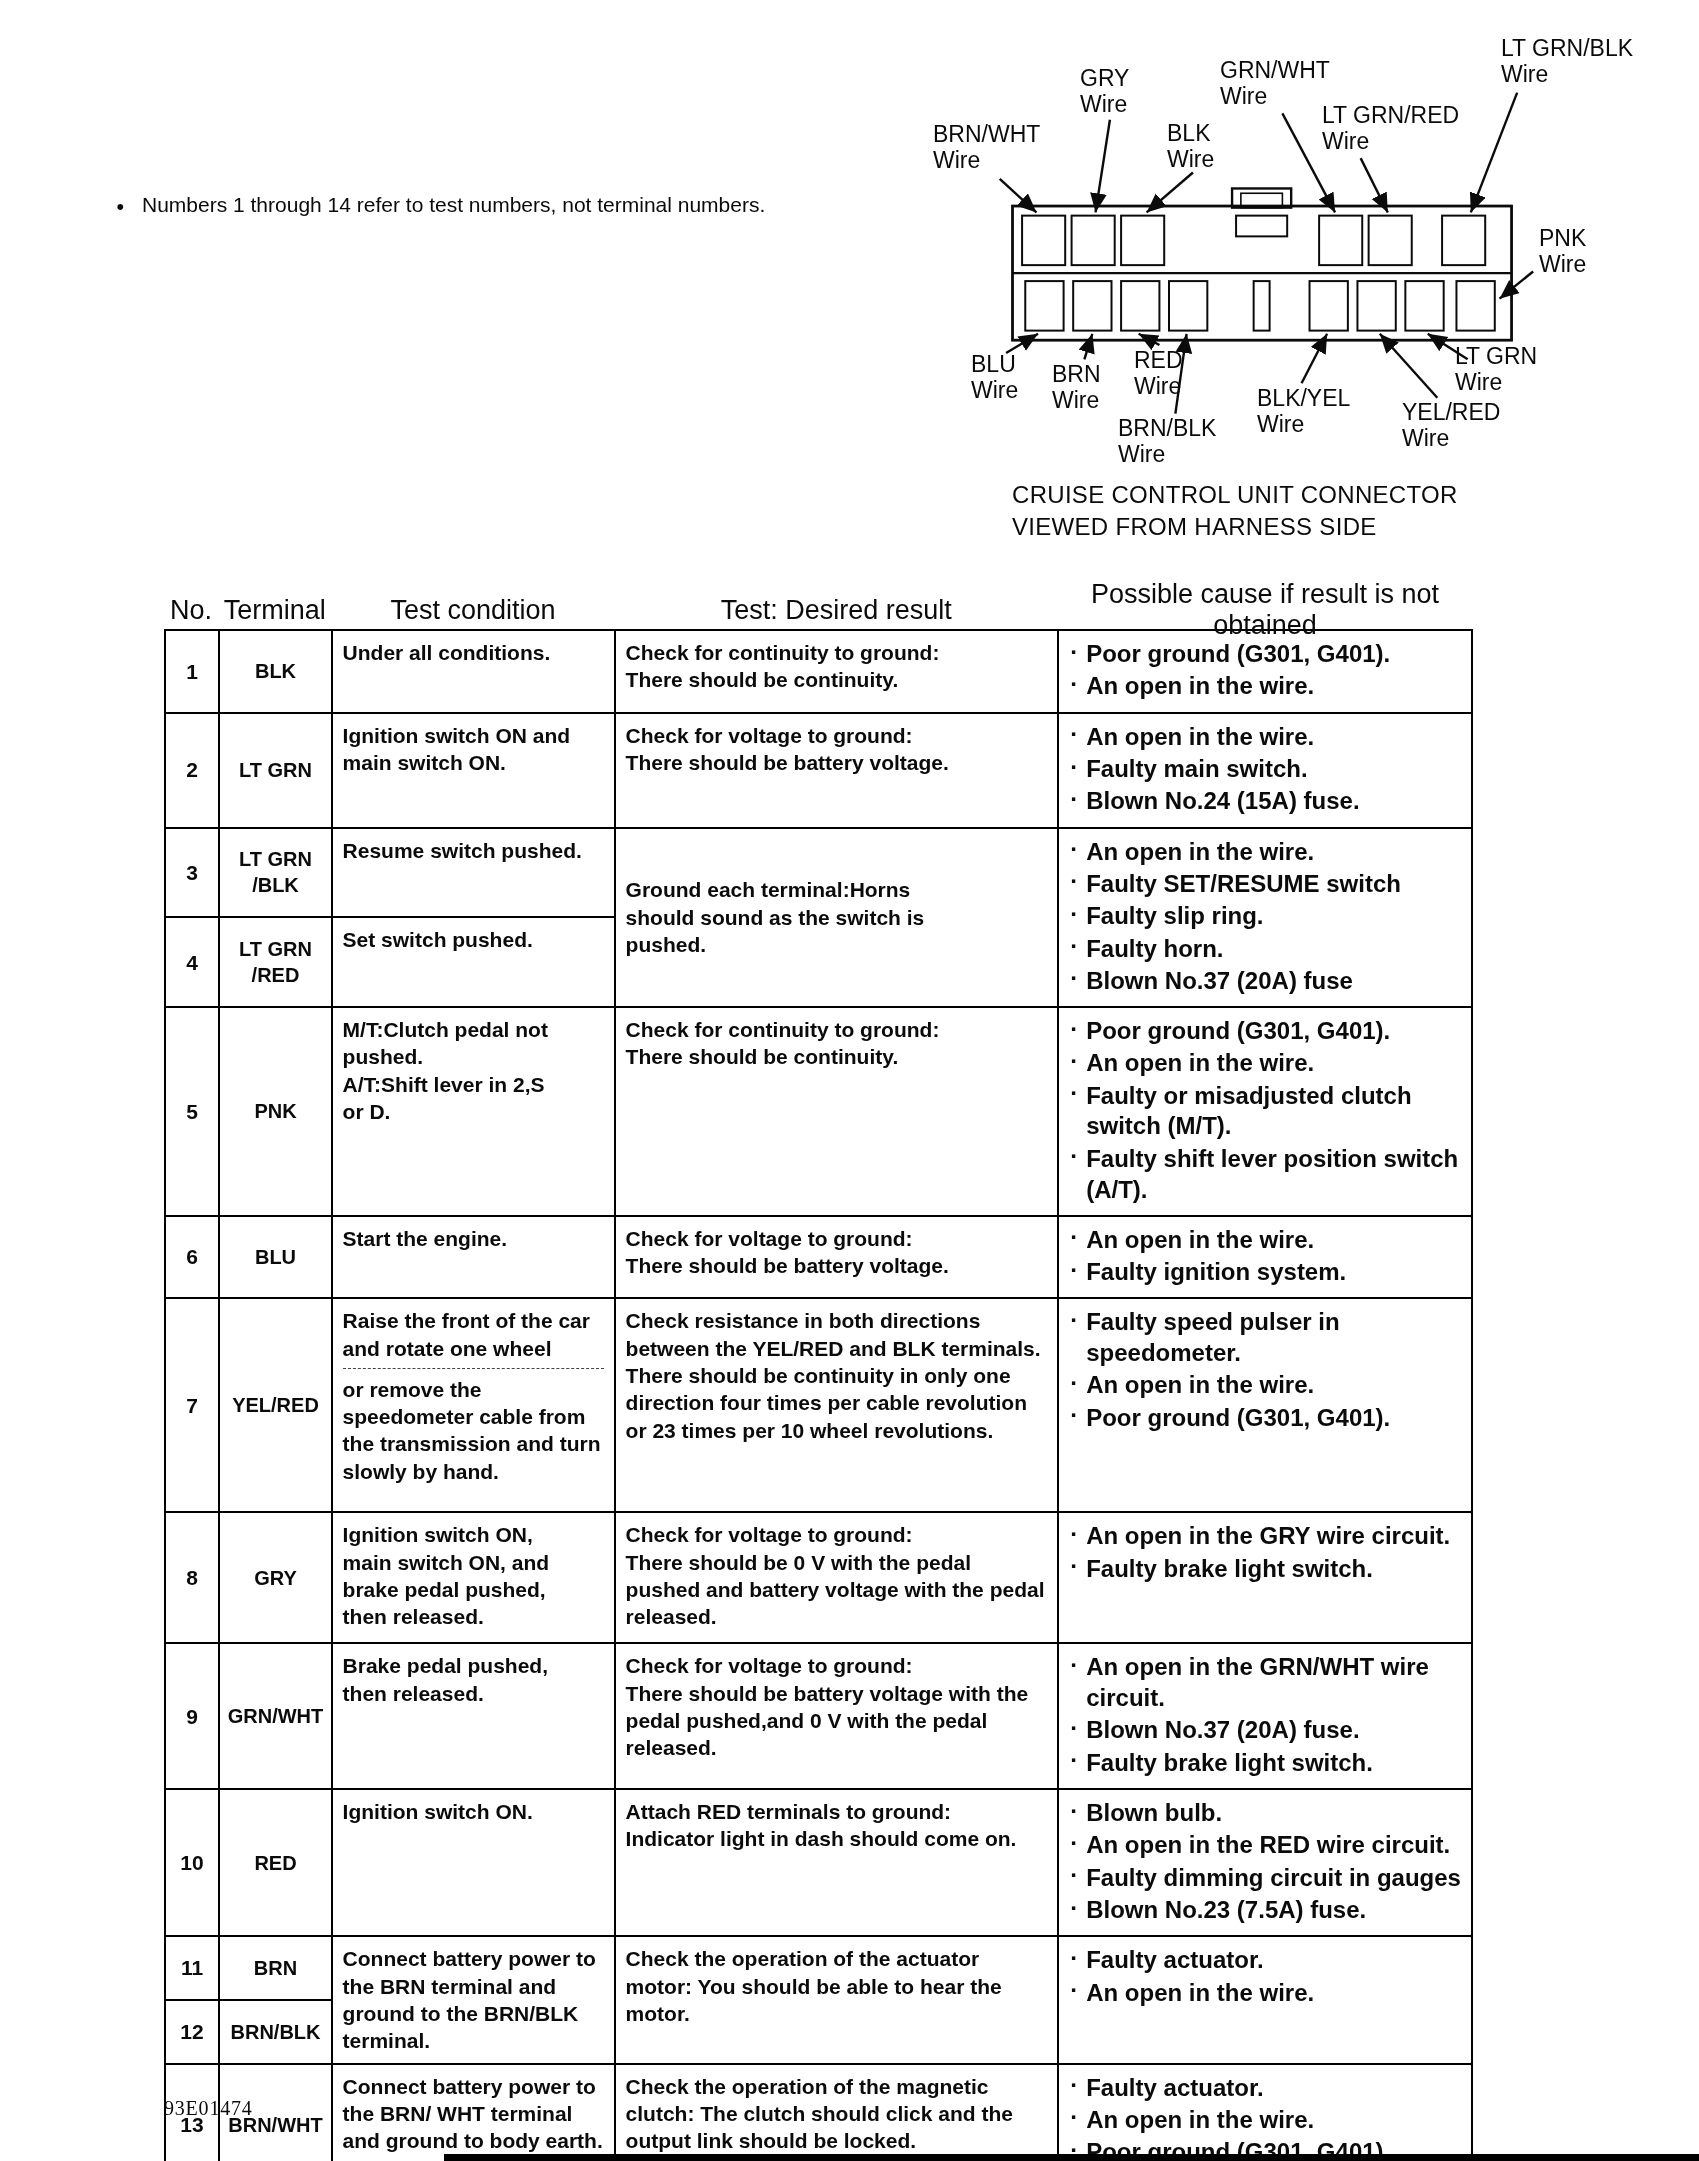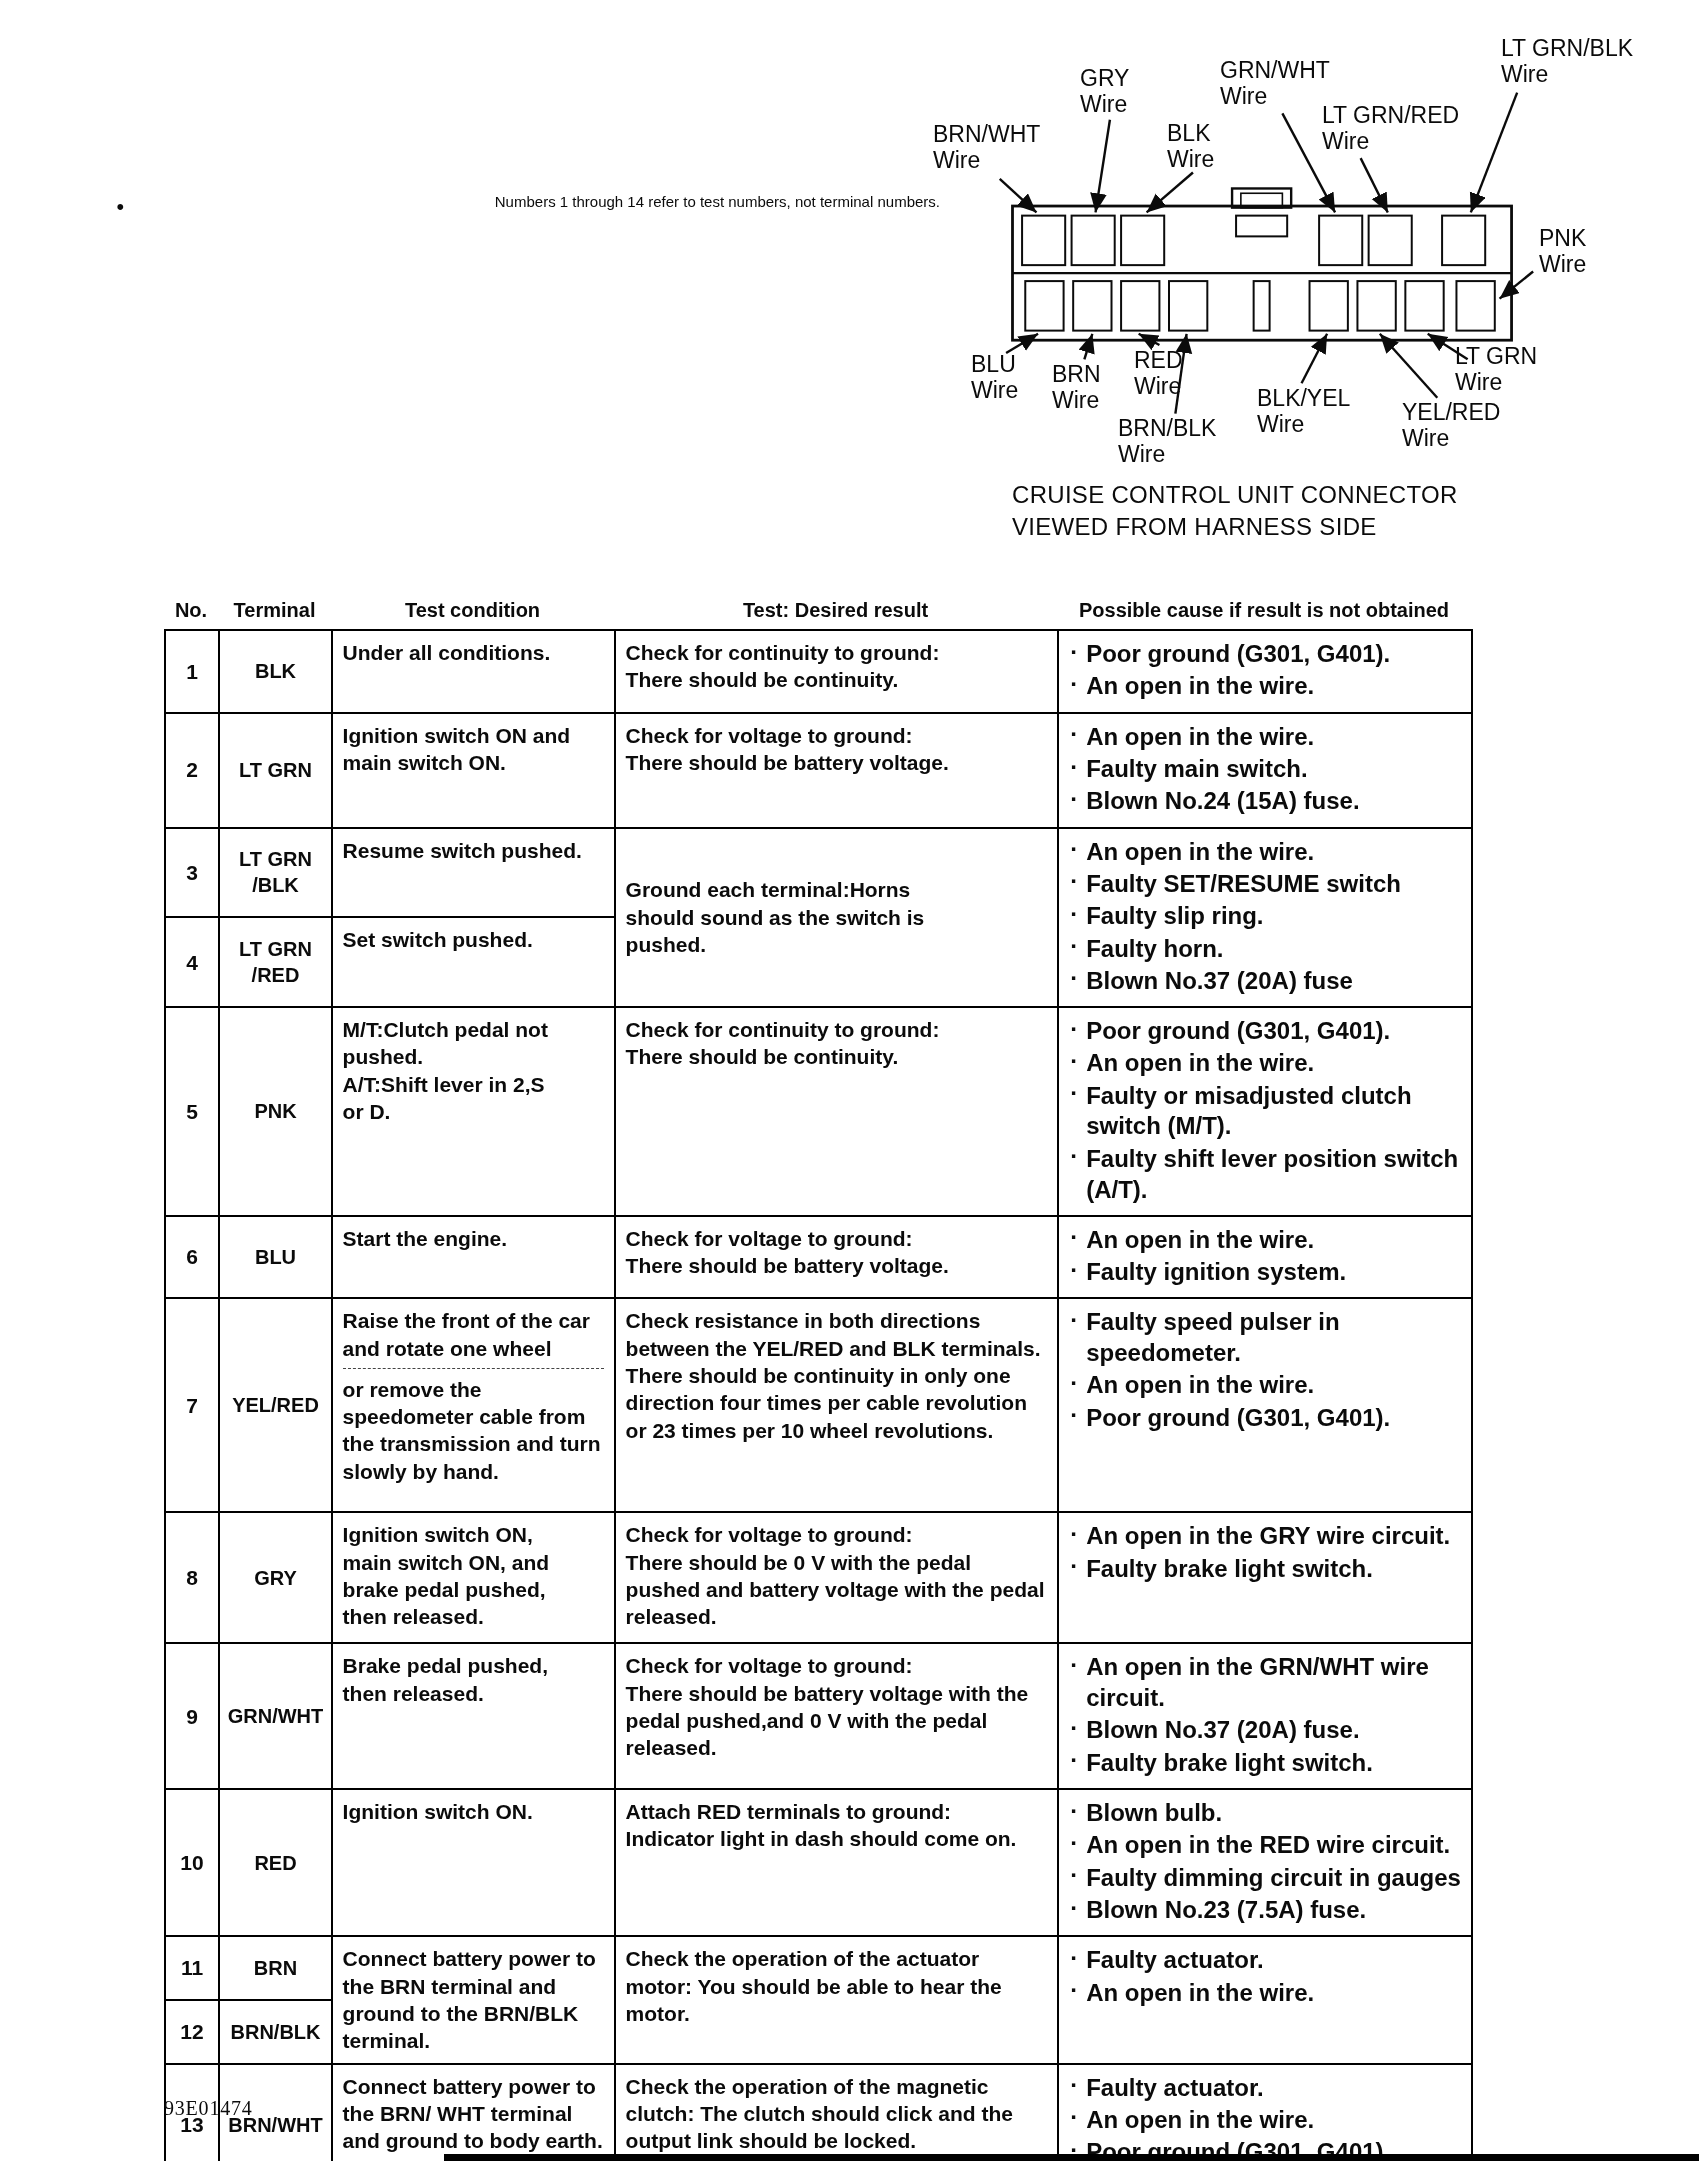--- a/index.html
+++ b/index.html
@@ -3,32 +3,32 @@
 <meta charset="utf-8">
 <style>
   html,body{margin:0;padding:0;background:#d9d9d9;}
   .page{
     position:relative;width:1700px;height:2161px;background:#ffffff;
     font-family:"Liberation Sans","DejaVu Sans",sans-serif;color:#0b0b0b;overflow:hidden;
   }
 
   
   .notes{position:absolute;left:110px;top:192px;width:830px;margin:0;padding:0;list-style:none;
-    font-size:15px;line-height:1.28;font-weight:400;text-align:right;}
+    font-size:21px;line-height:1.28;font-weight:400;}
   .notes li{position:relative;padding-left:32px;margin-bottom:8px;}
   .notes li::before{content:"\2022";position:absolute;left:6.4px;top:0.8px;font-size:21.6px;}
 
   
   .connector-svg{position:absolute;left:0;top:0;}
   .wire-label{position:absolute;font-size:23px;line-height:1.14;font-weight:400;white-space:nowrap;}
   .caption{position:absolute;left:1012px;top:479px;font-size:24px;line-height:1.32;letter-spacing:0.3px;}
 
   
   .tablewrap{position:absolute;left:164px;top:591px;width:1308px;}
-  .thead{display:flex;align-items:center;height:38px;font-weight:700;font-size:20px;}
+  .thead{display:flex;align-items:center;height:38px;font-weight:400;font-size:27px;justify-content:space-between;}
   .thead .h{text-align:center;}
   .c1{width:54px;} .c2{width:113px;} .c3{width:283px;} .c4{width:443px;} .c5{width:414px;}
 
   table.test-table{border-collapse:collapse;table-layout:fixed;width:1308px;border:2.4px solid #000;}
   .test-table td{border:2.4px solid #000;padding:8px 9.6px;font-size:21px;line-height:1.3;
     vertical-align:top;font-weight:700;}
   .test-table td.no{text-align:center;vertical-align:middle;padding:3.2px 1.6px;}
   .test-table td.term{text-align:center;vertical-align:middle;font-size:20px;padding:3.2px 1.6px;white-space:pre-line;}
   .test-table td.pre{white-space:pre-line;}
   .test-table td.vmid{vertical-align:middle;}

